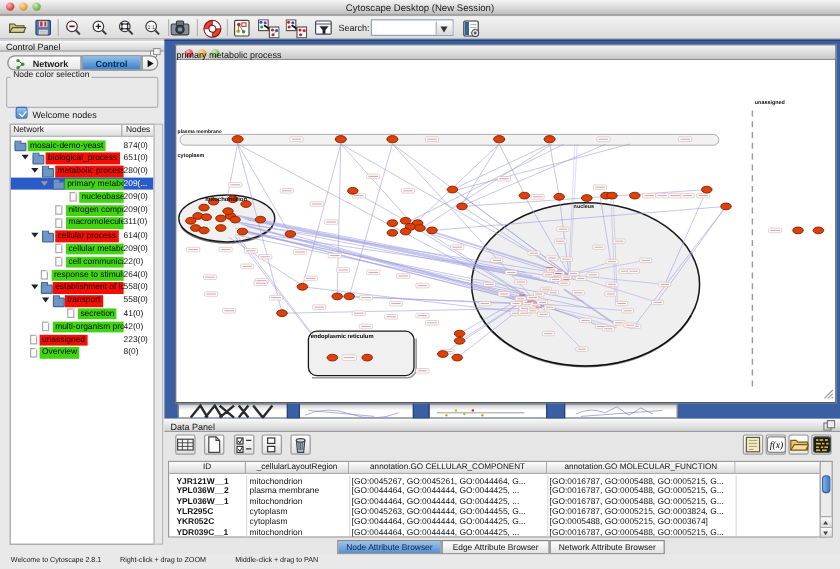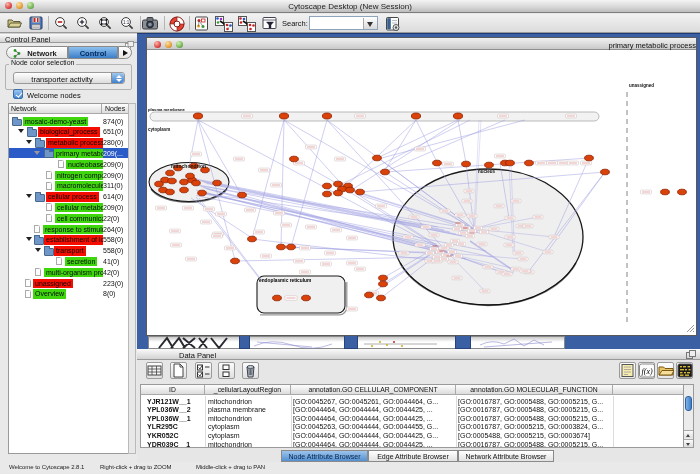--- a/index.html
+++ b/index.html
@@ -42,25 +42,25 @@
 
 .tlabel{position:absolute;line-height:9.5px;height:9.5px;padding:0 2px;color:#0a0a0a;white-space:nowrap;font-size:7px;}
 .tval{position:absolute;left:94px;line-height:9px;color:#111;font-size:7px;}
 .folder{position:absolute;width:10px;height:7.5px;background:#6E96C8;border:1px solid #49688c;border-radius:1px;}
 .folder:before{content:"";position:absolute;left:-1px;top:-3px;width:4px;height:2px;background:#6E96C8;border:1px solid #49688c;border-bottom:none;border-radius:1px 1px 0 0;}
 .file{position:absolute;width:6px;height:8px;background:#fdfdfd;border:1px solid #aaa;}.file:after{content:"";position:absolute;right:-1px;top:-1px;border-left:2.5px solid transparent;border-top:2.5px solid #e9e9e9;border-right:0;}
 .arr{position:absolute;width:0;height:0;border-left:3px solid transparent;border-right:3px solid transparent;border-top:4px solid #222;}
 #desktop{left:137px;top:33px;width:563px;height:316px;background:#3A5FA3;border-top:1px solid #1e3c78;}
 #netwin{left:9px;top:3px;width:551px;height:299px;background:#fff;border:1px solid #58595b;}
 #nwtitle{position:absolute;left:0;top:0;width:100%;height:12px;line-height:12px;background:linear-gradient(#F2F2F2,#C9C9C9);border-bottom:1px solid #8e8e8e;}
-#nwtitle span{position:absolute;left:0;right:0;top:2px;text-align:right;font-size:7.5px;color:#111;}
+#nwtitle span{position:absolute;left:0;right:0;top:2px;text-align:left;font-size:7.5px;color:#111;}
 #canvas{position:absolute;left:0;top:12px;width:549px;height:285px;overflow:hidden;}
 #dpanel{left:137px;top:349px;width:563px;height:113px;background:#E6E6E6;}
 #dphead{left:0;top:0;width:563px;height:11px;background:linear-gradient(#FAFAFA,#D2D2D2);border-bottom:1px solid #9a9a9a;}
-#dphead span{position:absolute;left:5px;top:2px;font-size:7.5px;color:#111;margin-left:37px;}
+#dphead span{position:absolute;left:5px;top:2px;font-size:7.5px;color:#111;}
 .dbtn{position:absolute;top:13px;width:17px;height:17px;border:1px solid #9a9a9a;border-radius:2px;background:linear-gradient(#fcfcfc,#e0e0e0);text-align:center;}
 #dtable{left:3px;top:35px;width:549px;height:64px;background:#fff;border:1px solid #9a9a9a;overflow:hidden;}
 .th{position:absolute;top:0;height:10px;background:linear-gradient(#fdfdfd,#dcdcdc);border-right:1px solid #a9a9a9;border-bottom:1px solid #a9a9a9;font-size:6.8px;color:#111;text-align:center;line-height:10px;overflow:hidden;white-space:nowrap;}
 .td{position:absolute;height:9px;font-size:7px;color:#111;line-height:9px;white-space:nowrap;overflow:hidden;}
 #dscroll{left:546px;top:35px;width:11px;height:64px;background:#ececec;border:1px solid #9a9a9a;}
 #dthumb{position:absolute;left:1px;top:11px;width:7px;height:15px;background:linear-gradient(90deg,#7fb2e8,#3f7ecb);border:1px solid #2f5f9f;border-radius:3px;}
 .sarrow{position:absolute;left:0px;width:9px;height:8px;background:linear-gradient(#fbfbfb,#dedede);border-top:1px solid #aaa;font-size:4px;line-height:8px;text-align:center;color:#333;}
 .btab{position:absolute;top:101px;height:12px;border:1px solid #8a8a8a;background:linear-gradient(#ffffff,#e2e2e2);font-size:7px;color:#111;text-align:center;line-height:11px;}
 #statusbar{left:0;top:462px;width:700px;height:12px;background:#E9E9E9;font-size:6px;color:#222;letter-spacing:-0.05px;}
 #statusbar span{position:absolute;top:2px;}
@@ -192,24 +192,20 @@
             <circle cx="2" cy="1.5" r="1.4" fill="#2aa52a"></circle>
             <circle cx="6" cy="4.5" r="1.4" fill="#2aa52a"></circle>
             <circle cx="2" cy="7.5" r="1.4" fill="#2aa52a"></circle>
             <path d="M2 1.5 L6 4.5 L2 7.5" stroke="#555" fill="none" stroke-width="0.8"></path>
           </svg>Network</div>
     <div class="tab" id="tabmos">Control</div>
     <div class="tab" id="tabarr"></div>
   </div>
   <div id="grpbox" class="abs"></div>
   <span id="grplbl" class="abs">Node color selection</span>
-  <div id="combo" class="abs">
-        <span>transporter activity</span>
-        <div id="combobtn"></div>
-      </div>
   <div id="chk" class="abs"></div>
       <span id="chklbl" class="abs">Welcome nodes</span>
   <div id="treebox" class="abs">
     <div id="treehead">&nbsp;Network<span class="c2">Nodes</span></div>
 <div class="folder" style="left:3px;top:14.5px;"></div>
         <div class="tlabel" style="left:14px;top:12.5px;background:#3FD60E;max-width:80px;overflow:hidden;">mosaic-demo-yeast</div>
         <div class="tval" style="top:12.5px;color:#111;">874(0)</div>
 <div class="arr" style="left:9px;top:25.3px;border-top-color:#222;"></div>
         <div class="folder" style="left:18px;top:25.3px;"></div>
         <div class="tlabel" style="left:29px;top:23.3px;background:#F50D00;max-width:65px;overflow:hidden;">biological_process</div>

